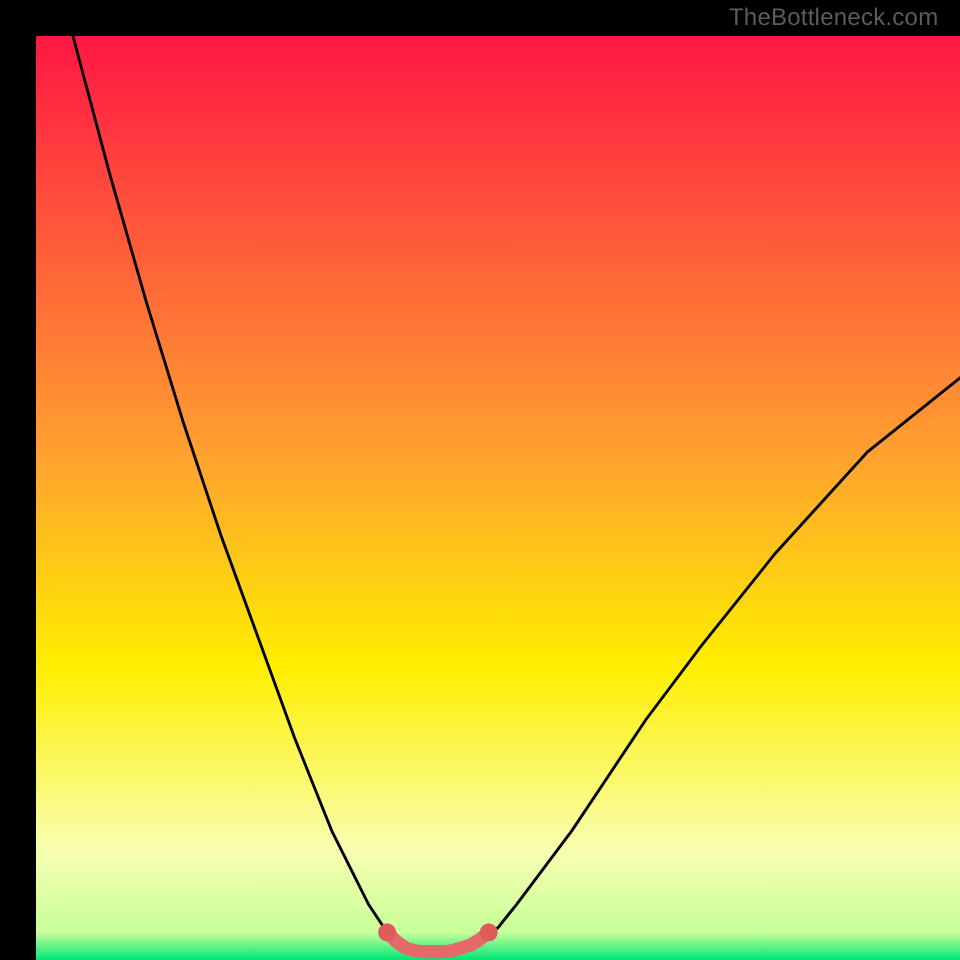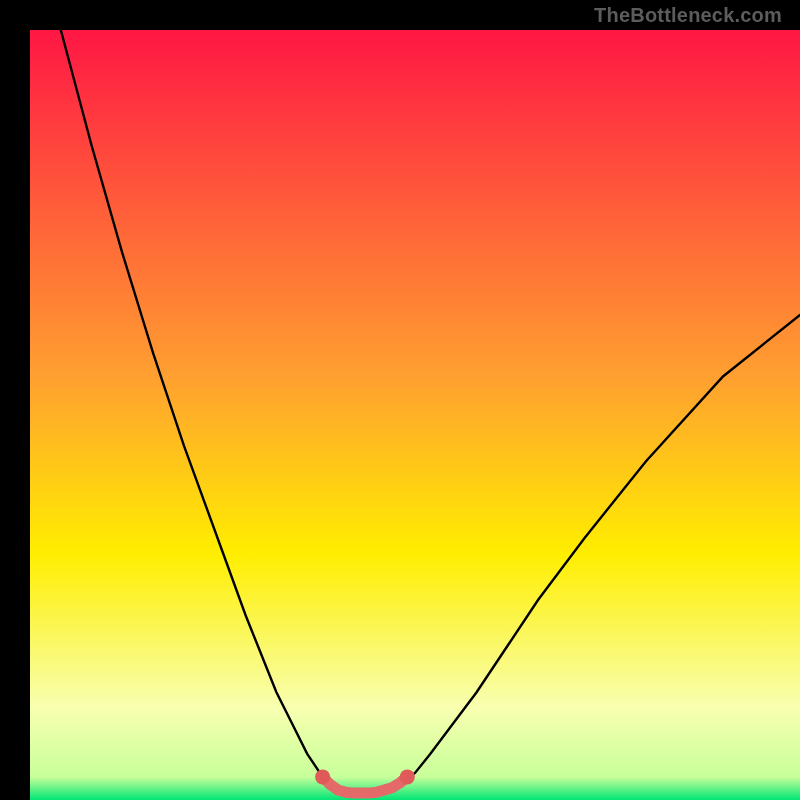--- a/index.html
+++ b/index.html
@@ -25,21 +25,21 @@
     top: 15px;
     width: 770px;
     height: 770px;
   }
   .watermark {
     position: absolute;
     top: 4px;
     right: 18px;
     color: #5c5c5c;
     font-size: 20px;
-    font-weight: 700;
+    font-weight: 400;
     letter-spacing: 0.2px;
     z-index: 10;
   }
   svg { display: block; }
 </style>
 </head>
 <body>
 
 <div class="frame">
   <svg class="plot-area" width="770" height="770" viewBox="0 0 770 770">

